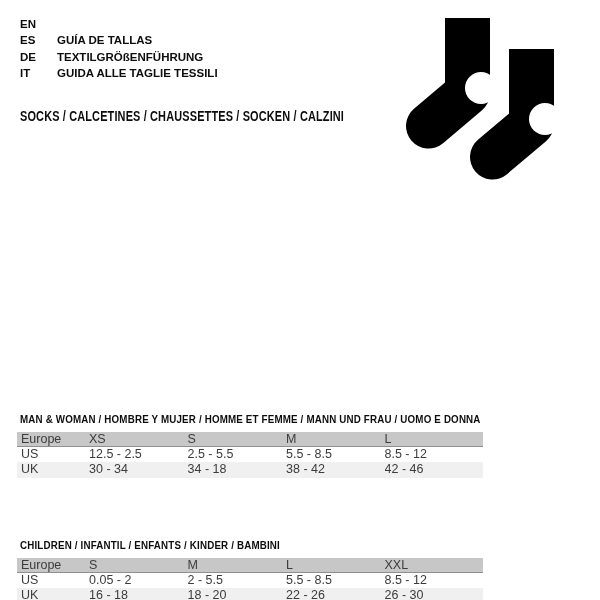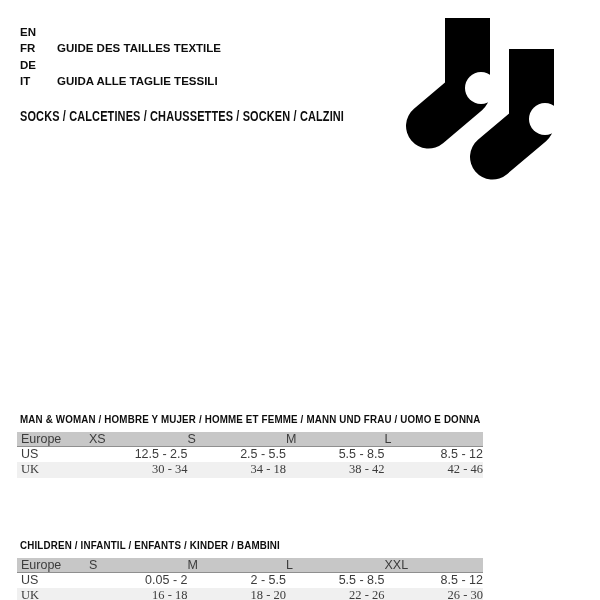--- a/index.html
+++ b/index.html
@@ -14,21 +14,21 @@
   *{box-sizing:border-box;margin:0;padding:0;}
   html,body{width:600px;height:600px;overflow:hidden;}
   body{
     background:var(--page-bg,#fff);
     font-family:"Liberation Sans","DejaVu Sans",sans-serif;
     color:var(--text,#0d0d0d);
   }
   .page{position:relative;width:600px;height:600px;background:var(--page-bg,#fff);}
 
   
-  .lang-list{position:absolute;left:20px;top:24px;}
+  .lang-list{position:absolute;left:20px;top:16px;}
   .lang-row{display:flex;line-height:16.4px;font-size:11.5px;font-weight:bold;white-space:nowrap;}
   .lang-code{width:37px;flex:0 0 37px;}
 
   
   .category-heading{
     position:absolute;left:20px;top:109px;
     font-size:14px;font-weight:bold;line-height:14px;white-space:nowrap;
     transform:scaleX(0.78);transform-origin:0 50%;
     letter-spacing:0.2px;
   }
@@ -52,39 +52,40 @@
     font-size:12.5px;color:var(--table-text,#3c3c3c);
   }
   col.col-region{width:72px;}
   col.col-size{width:98.5px;}
   .size-table th{
     font-weight:normal;height:13.5px;line-height:14px;
     background:var(--table-header-bg,#c7c7c7);
     border-bottom:1px solid var(--table-header-border,#8f8f8f);
     text-align:left;overflow:hidden;
   }
-  .size-table td{height:15.5px;line-height:15.5px;text-align:right;overflow:hidden;}
+  .size-table td{height:15.5px;line-height:15.5px;text-align:left;overflow:hidden;}
   .size-table th:first-child,.size-table td:first-child{text-align:left;padding-left:4px;}
-  .size-table tbody tr.row-alt{background:var(--table-alt-row-bg,#f0f0f0);font-family:Liberation Serif, serif;}
+  .size-table tbody tr.row-alt{background:var(--table-alt-row-bg,#f0f0f0);}
 </style>
 </head>
 <body>
 
 <div class="page">
 
   <div class="lang-list">
     <div class="lang-row">
       <span class="lang-code">EN</span>
     </div>
     <div class="lang-row">
-      <span class="lang-code">FR</span>
-      <span class="lang-label">GUIDE DES TAILLES TEXTILE</span>
+      <span class="lang-code">ES</span>
+      <span class="lang-label">GUÍA DE TALLAS</span>
     </div>
     <div class="lang-row">
       <span class="lang-code">DE</span>
+      <span class="lang-label">TEXTILGRÖßENFÜHRUNG</span>
     </div>
     <div class="lang-row">
       <span class="lang-code">IT</span>
       <span class="lang-label">GUIDA ALLE TAGLIE TESSILI</span>
     </div>
   </div>
 
   <div class="category-heading">SOCKS / CALCETINES / CHAUSSETTES / SOCKEN / CALZINI</div>
 
   <div class="socks-icon">

